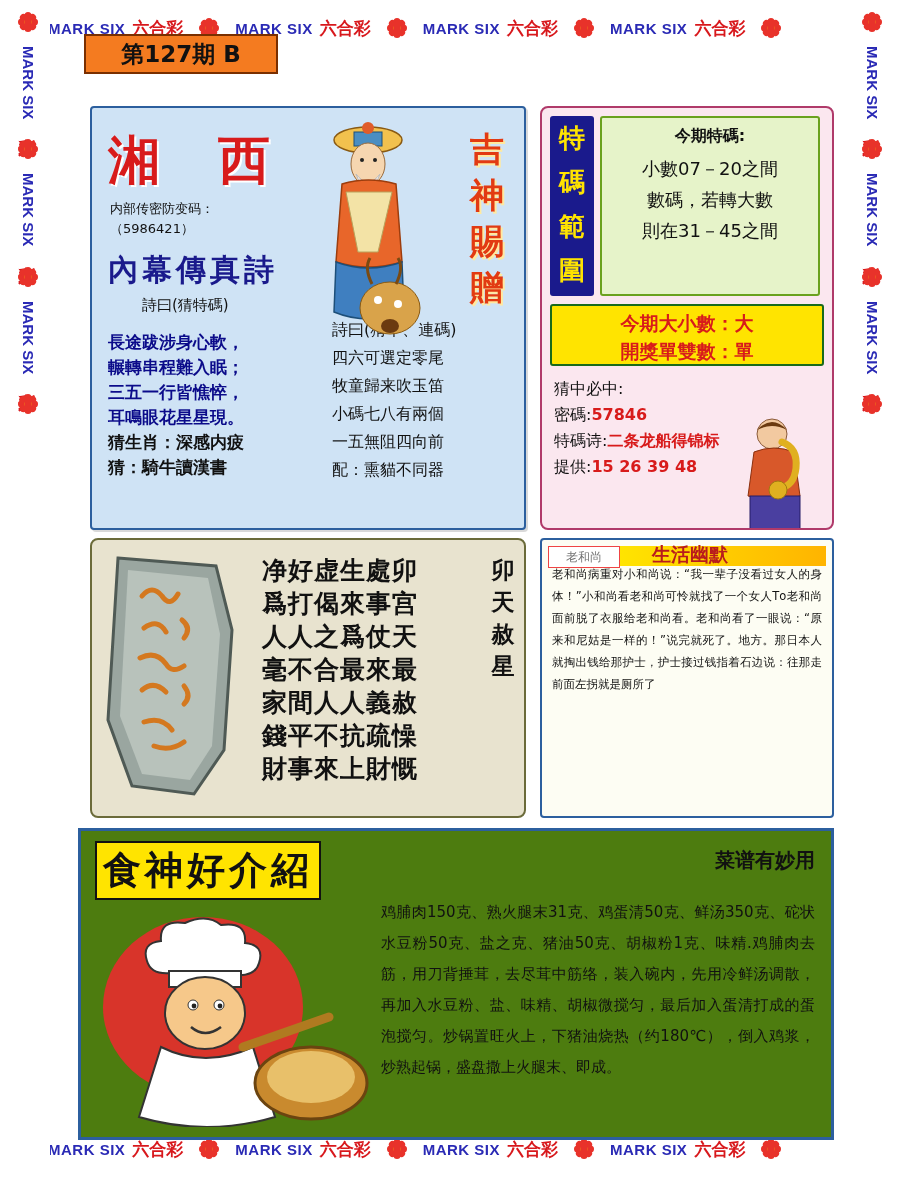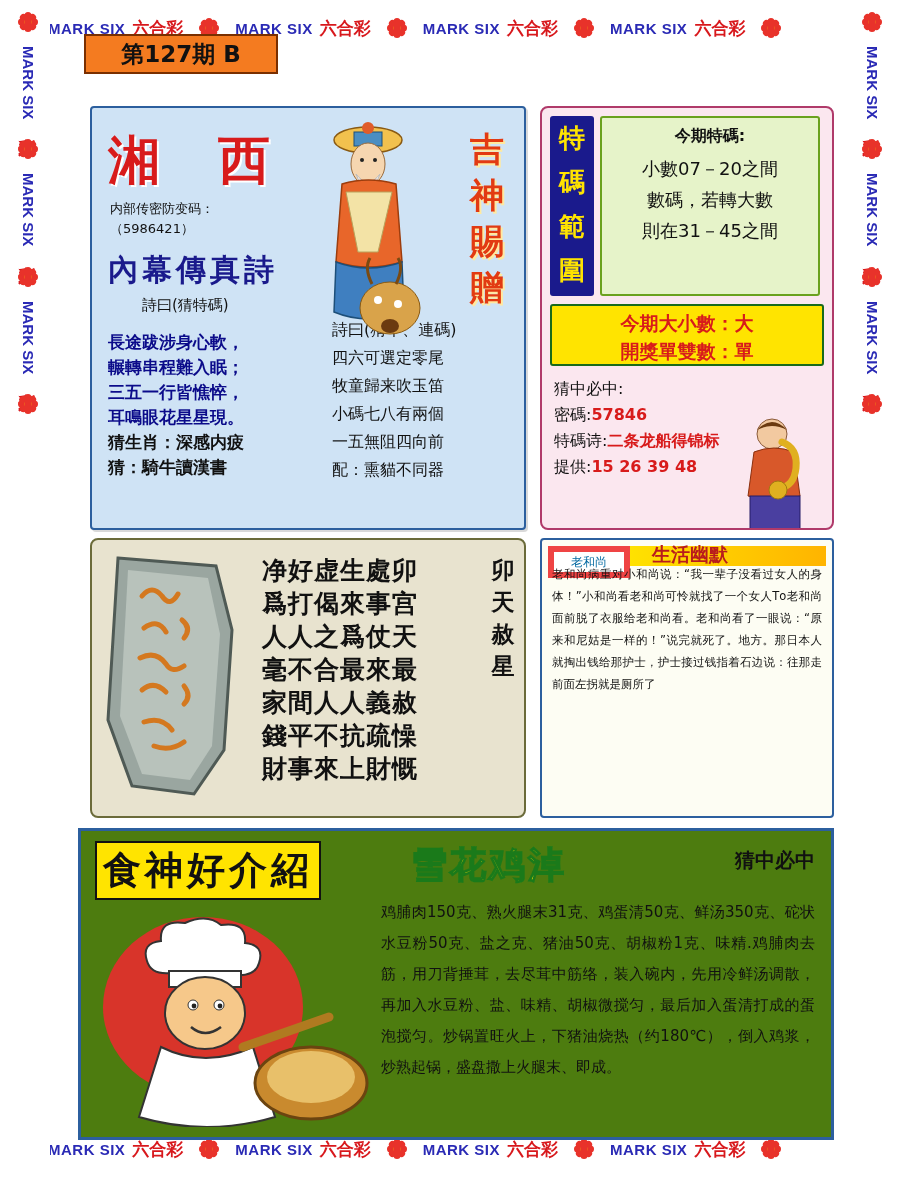--- a/index.html
+++ b/index.html
@@ -124,22 +124,22 @@
     position:absolute;right:8px;top:14px;width:26px;font-size:23px;font-weight:bold;color:#111;
     text-align:center;line-height:32px;
   }
 
   
   .panel-humour{
     position:absolute;right:14px;top:462px;width:290px;height:276px;
     background:#fdfdf3;border:2px solid #2c5f9e;border-radius:4px;overflow:hidden;
   }
   .hm-tag{
-    position:absolute;left:6px;top:6px;width:70px;height:20px;background:#fff;border:6px solid #ef4444;
-    font-size:12px;text-align:center;line-height:20px;color:#0369a1;
+    position:absolute;left:6px;top:6px;width:70px;height:20px;background:#fff;border:1px solid #ef4444;
+    font-size:12px;text-align:center;line-height:20px;color:#737373;
   }
   .hm-bar{
     position:absolute;left:78px;top:6px;right:6px;height:20px;
     background:linear-gradient(90deg,#ffe400,#ffb400);
   }
   .hm-title{
     position:absolute;left:110px;top:2px;font-size:19px;font-weight:bold;color:#b91c1c;
   }
   .hm-text{
     position:absolute;left:10px;top:23px;right:10px;font-size:11.5px;color:#111;line-height:22px;text-align:justify;
@@ -438,22 +438,21 @@
 
     <div class="panel-humour">
       <div class="hm-bar"></div>
       <div class="hm-tag">老和尚</div>
       <div class="hm-title">生活幽默</div>
       <div class="hm-text">老和尚病重对小和尚说：“我一辈子没看过女人的身体！”小和尚看老和尚可怜就找了一个女人То老和尚面前脱了衣服给老和尚看。老和尚看了一眼说：“原来和尼姑是一样的！”说完就死了。地方。那日本人就掏出钱给那护士，护士接过钱指着石边说：往那走前面左拐就是厕所了</div>
     </div>
 
     <div class="panel-recipe">
       <div class="shishen">食神好介紹</div>
-      <div class="dish">雪花鸡淖</div>
-      <div class="caipu">猜中必中</div>
+      <div class="caipu">菜谱有妙用</div>
       <svg class="chef" viewBox="0 0 280 230">
         <ellipse cx="110" cy="110" rx="100" ry="90" fill="#d8342a"></ellipse>
         <path d="M92 26 q-26 -4 -24 18 q-20 2 -14 20 q4 14 24 12 l64 2 q20 2 24 -12 q6 -18 -14 -20 q2 -22 -24 -18 q-14 -12 -36 -2Z" fill="#fff" stroke="#333" stroke-width="2"></path>
         <rect x="76" y="74" width="72" height="16" fill="#fff" stroke="#333" stroke-width="2"></rect>
         <ellipse cx="112" cy="116" rx="40" ry="36" fill="#f6c88a" stroke="#333" stroke-width="2"></ellipse>
         <circle cx="100" cy="108" r="5" fill="#fff" stroke="#333"></circle>
           <circle cx="101" cy="109" r="2.4" fill="#222"></circle>
         <circle cx="126" cy="108" r="5" fill="#fff" stroke="#333"></circle>
           <circle cx="127" cy="109" r="2.4" fill="#222"></circle>
         <path d="M98 130 q14 12 30 0" stroke="#333" stroke-width="2.5" fill="none"></path>

